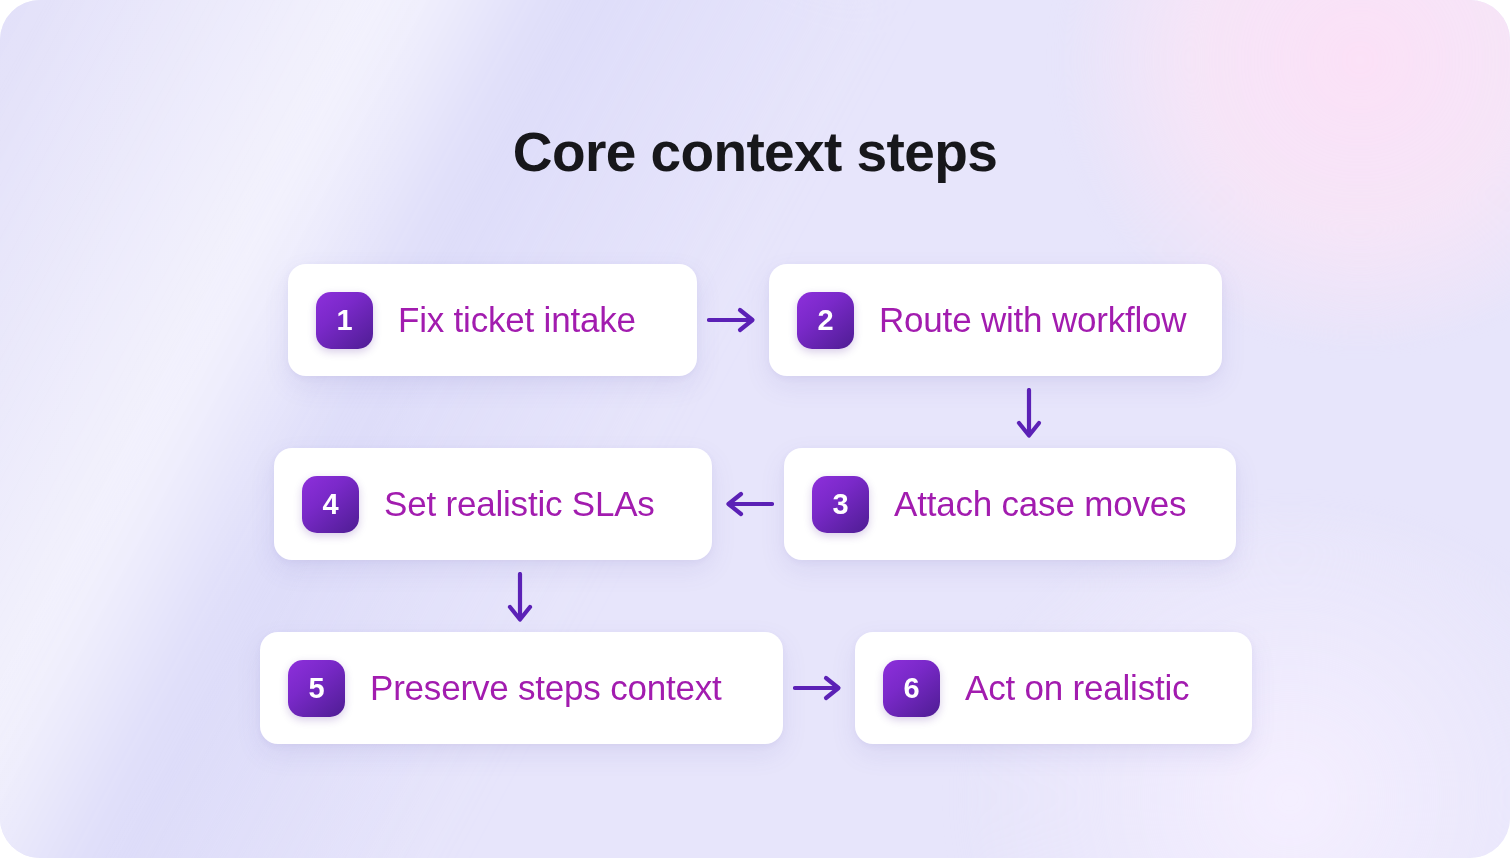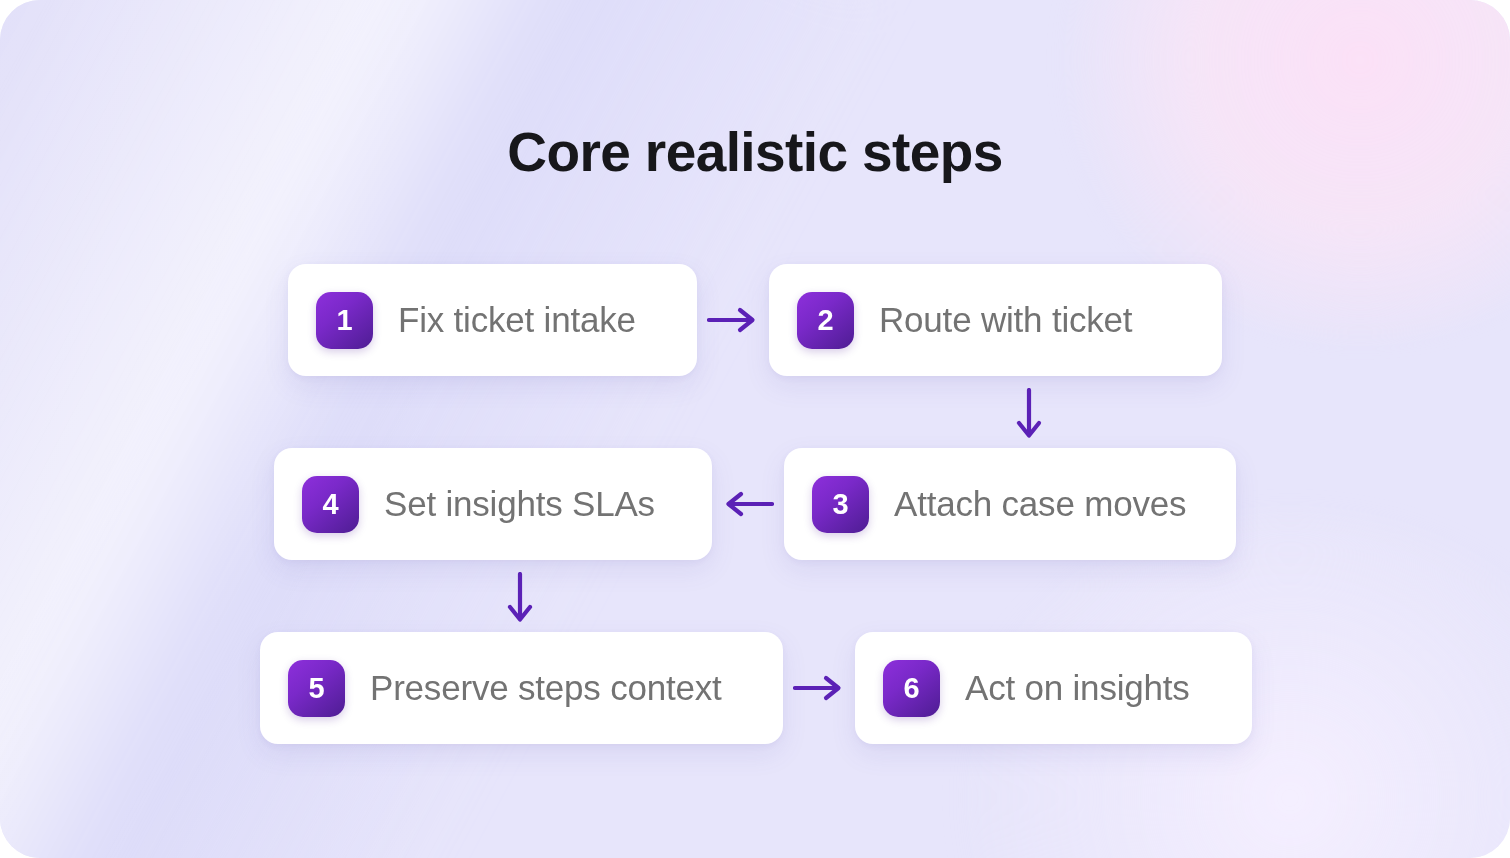--- a/index.html
+++ b/index.html
@@ -139,21 +139,21 @@
     justify-content: center;
     line-height: 1;
     box-shadow: 0 3px 8px rgba(76, 29, 149, 0.22);
   }
 
   .card-label {
     margin-left: 25px;
     font-size: 35px;
     line-height: 44px;
     font-weight: 400;
-    color: #737373;
+    color: #a21caf;
     white-space: nowrap;
     letter-spacing: -0.2px;
   }
 
   
   .h-arrow {
     flex: 0 0 auto;
     width: 72px;
     height: 112px;
     display: flex;
@@ -185,50 +185,50 @@
 </style>
 </head>
 <body>
 
 <div id="canvas">
   <div class="wash-left"></div>
   <div class="streak"></div>
   <div class="glow-pink"></div>
   <div class="glow-violet"></div>
 
-  <div id="title">Core realistic steps</div>
+  <div id="title">Core context steps</div>
 
   <div id="flow">
 
     <div class="row row-1">
 
       <div class="card card-1">
         <div class="badge">1</div>
         <div class="card-label">Fix ticket intake</div>
       </div>
 
       <div class="h-arrow">
         <svg width="52" height="30" viewBox="0 0 52 30" fill="none" xmlns="http://www.w3.org/2000/svg" aria-hidden="true">
           <path d="M2 15 H44" stroke="#5b21b6" stroke-width="4.2" stroke-linecap="round"></path>
           <path d="M33 5 L45.5 15 L33 25" stroke="#5b21b6" stroke-width="4.2" stroke-linecap="round" stroke-linejoin="round" fill="none"></path>
         </svg>
       </div>
 
       <div class="card card-2">
         <div class="badge">2</div>
-        <div class="card-label">Route with ticket</div>
+        <div class="card-label">Route with workflow</div>
       </div>
 
     </div>
 
     <div class="row row-2">
 
       <div class="card card-4">
         <div class="badge">4</div>
-        <div class="card-label">Set insights SLAs</div>
+        <div class="card-label">Set realistic SLAs</div>
       </div>
 
       <div class="h-arrow">
         <svg width="52" height="30" viewBox="0 0 52 30" fill="none" xmlns="http://www.w3.org/2000/svg" aria-hidden="true">
           <path d="M50 15 H8" stroke="#5b21b6" stroke-width="4.2" stroke-linecap="round"></path>
           <path d="M19 5 L6.5 15 L19 25" stroke="#5b21b6" stroke-width="4.2" stroke-linecap="round" stroke-linejoin="round" fill="none"></path>
         </svg>
       </div>
 
       <div class="card card-3">
@@ -247,21 +247,21 @@
 
       <div class="h-arrow">
         <svg width="52" height="30" viewBox="0 0 52 30" fill="none" xmlns="http://www.w3.org/2000/svg" aria-hidden="true">
           <path d="M2 15 H44" stroke="#5b21b6" stroke-width="4.2" stroke-linecap="round"></path>
           <path d="M33 5 L45.5 15 L33 25" stroke="#5b21b6" stroke-width="4.2" stroke-linecap="round" stroke-linejoin="round" fill="none"></path>
         </svg>
       </div>
 
       <div class="card card-6">
         <div class="badge">6</div>
-        <div class="card-label">Act on insights</div>
+        <div class="card-label">Act on realistic</div>
       </div>
 
     </div>
 
     <div class="v-arrow v-arrow-a">
       <svg width="30" height="54" viewBox="0 0 30 54" fill="none" xmlns="http://www.w3.org/2000/svg" aria-hidden="true">
         <path d="M15 2 V46" stroke="#5b21b6" stroke-width="4.2" stroke-linecap="round"></path>
         <path d="M5 35 L15 47.5 L25 35" stroke="#5b21b6" stroke-width="4.2" stroke-linecap="round" stroke-linejoin="round" fill="none"></path>
       </svg>
     </div>

